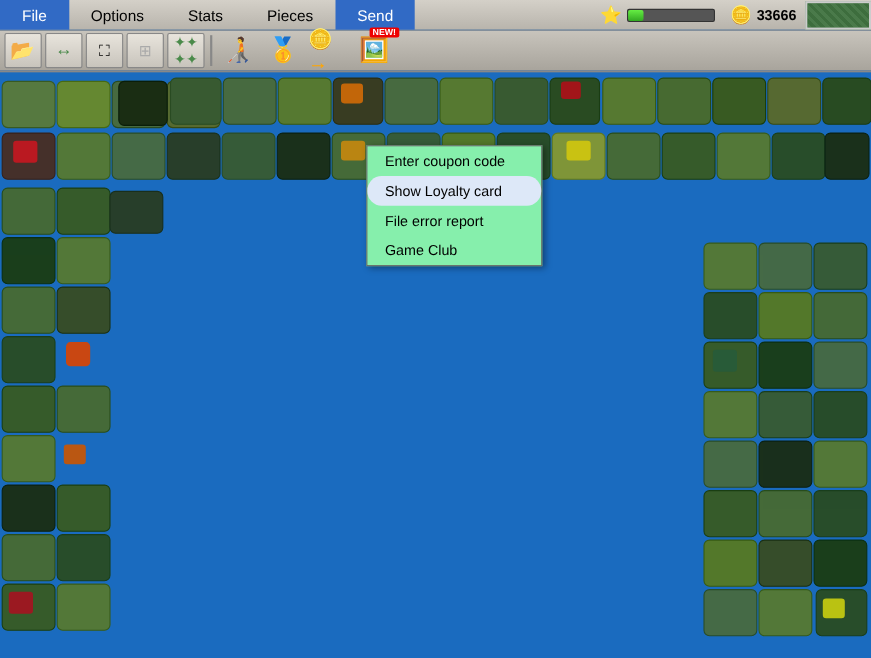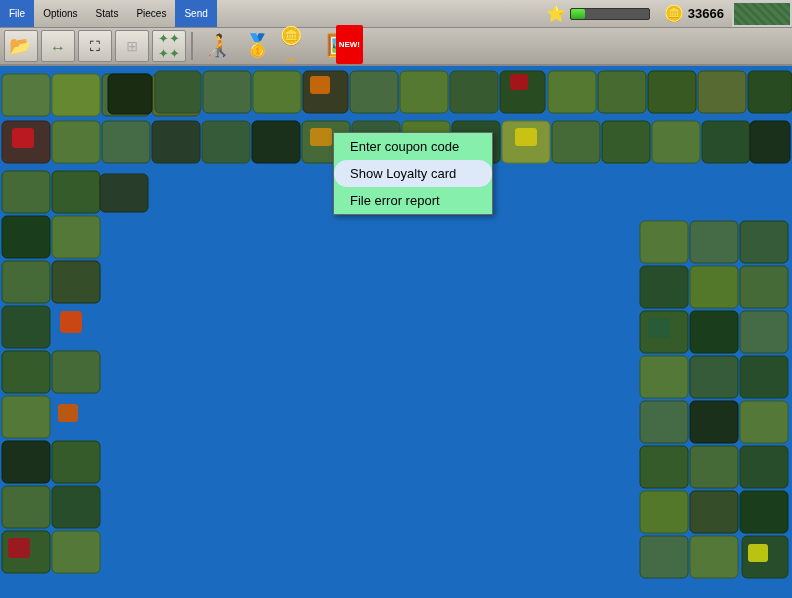--- a/index.html
+++ b/index.html
@@ -15,24 +15,24 @@
     
     #menubar {
       display: flex;
       align-items: center;
       background: linear-gradient(to bottom, #d4d0c8, #b8b4ac);
       height: 28px;
       border-bottom: 1px solid #888;
       user-select: none;
     }
     .menu-item {
-      padding: 4px 9px;
+      padding: 4px 20px;
       cursor: pointer;
       color: #000;
-      font-size: 10px;
+      font-size: 14px;
       height: 100%;
       display: flex;
       align-items: center;
     }
     .menu-item:hover, .menu-item.active {
       background: #316ac5;
       color: #fff;
     }
     .menu-spacer { flex: 1; }
 
@@ -161,21 +161,21 @@
       justify-content: center;
       width: 38px;
       height: 34px;
       cursor: pointer;
     }
     .new-badge {
       background: #e00;
       color: #fff;
       font-size: 8px;
       font-weight: bold;
-      padding: 15px 3px;
+      padding: 0 3px;
       border-radius: 2px;
       position: absolute;
       top: -4px;
       right: -4px;
     }
   </style>
 </head>
 <body>
 
 <div id="menubar">
@@ -347,15 +347,16 @@
       <rect x="742" y="470" width="46" height="42" rx="5" fill="#2a4a1a" stroke="#1a3a0a" stroke-width="1"></rect>
 
       <rect x="748" y="478" width="20" height="18" rx="3" fill="#cccc00"></rect>
     </g>
   </svg>
 
   <div id="misc-dropdown">
     <div class="dropdown-item">Enter coupon code</div>
     <div class="dropdown-item highlighted">Show Loyalty card</div>
     <div class="dropdown-item">File error report</div>
+    <div class="dropdown-item">Game Club</div>
   </div>
 
 </div>
 
 </body></html>

